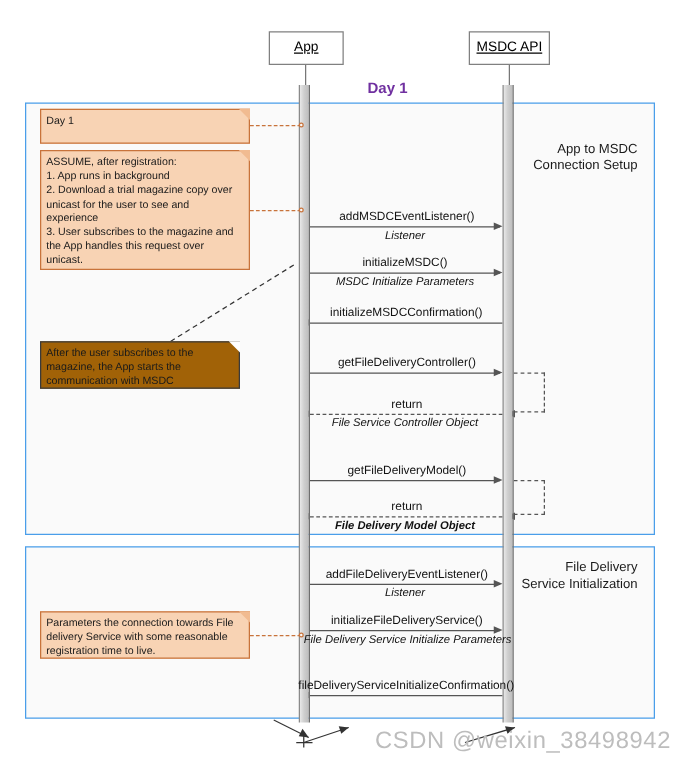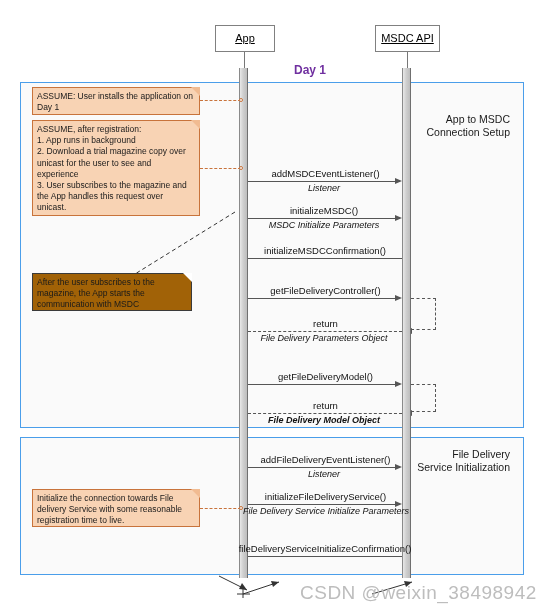--- a/index.html
+++ b/index.html
@@ -220,21 +220,20 @@
     <span>MSDC API</span>
   </div>
 
   <div class="stem" style="left:243.5px;top:50px;height:20px;"></div>
   <div class="stem" style="left:406.5px;top:50px;height:20px;"></div>
 
   <div class="activation" style="left:239px;top:68px;height:510px;"></div>
   <div class="activation" style="left:402px;top:68px;height:510px;"></div>
 
   <div class="note orange" style="left:32px;top:87px;width:168px;height:28px;">
-    <div>ASSUME: User installs the application on</div>
     <div>Day 1</div>
   </div>
   <div class="note-fold orange" style="left:191px;top:87px;"></div>
   <div class="connector orange" style="left:200px;top:100px;width:41px;"></div>
   <div class="endpoint-circle" style="left:239px;top:98px;"></div>
 
   <div class="note orange" style="left:32px;top:120px;width:168px;height:96px;">
     <div>ASSUME, after registration:</div>
     <div>1. App runs in background</div>
     <div>2. Download a trial magazine copy over</div>
@@ -252,21 +251,21 @@
     <div>After the user subscribes to the</div>
     <div>magazine, the App starts the</div>
     <div>communication with MSDC</div>
   </div>
   <div class="note-fold white" style="left:183px;top:273px;"></div>
   <svg class="diag-connector" style="left:130px;top:210px;width:110px;height:68px;" viewBox="0 0 110 68">
     <line x1="105" y1="2" x2="5" y2="64" stroke="#333" stroke-width="1" stroke-dasharray="4,3"></line>
   </svg>
 
   <div class="note orange" style="left:32px;top:489px;width:168px;height:38px;">
-    <div>Initialize the connection towards File</div>
+    <div>Parameters the connection towards File</div>
     <div>delivery Service with some reasonable</div>
     <div>registration time to live.</div>
   </div>
   <div class="note-fold orange" style="left:191px;top:489px;"></div>
   <div class="connector orange" style="left:200px;top:508px;width:41px;"></div>
   <div class="endpoint-circle" style="left:239px;top:506px;"></div>
 
   <div class="msg-label" style="left:248px;top:168px;width:155px;">addMSDCEventListener()</div>
   <div class="msg-line" style="left:248px;top:181px;width:152px;"></div>
   <div class="arrow-r" style="left:395px;top:177.5px;"></div>
@@ -283,21 +282,21 @@
 
   <div class="msg-label" style="left:248px;top:285px;width:155px;">getFileDeliveryController()</div>
   <div class="msg-line" style="left:248px;top:298px;width:152px;"></div>
   <div class="arrow-r" style="left:395px;top:294.5px;"></div>
   <div class="selfloop" style="left:411px;top:298px;width:25px;height:32px;"></div>
 
   <div class="msg-label" style="left:248px;top:318px;width:155px;">return</div>
   <div class="msg-line dashed" style="left:248px;top:331px;width:154px;"></div>
   <div class="arrow-l" style="left:241px;top:327.5px;"></div>
   <div class="arrow-l" style="left:405px;top:327.5px;"></div>
-  <div class="msg-sublabel" style="left:248px;top:333px;width:152px;">File Delivery Parameters Object</div>
+  <div class="msg-sublabel" style="left:248px;top:333px;width:152px;">File Service Controller Object</div>
 
   <div class="msg-label" style="left:248px;top:371px;width:155px;">getFileDeliveryModel()</div>
   <div class="msg-line" style="left:248px;top:384px;width:152px;"></div>
   <div class="arrow-r" style="left:395px;top:380.5px;"></div>
   <div class="selfloop" style="left:411px;top:384px;width:25px;height:28px;"></div>
 
   <div class="msg-label" style="left:248px;top:400px;width:155px;">return</div>
   <div class="msg-line dashed" style="left:248px;top:413px;width:154px;"></div>
   <div class="arrow-l" style="left:241px;top:409.5px;"></div>
   <div class="arrow-l" style="left:405px;top:409.5px;"></div>

